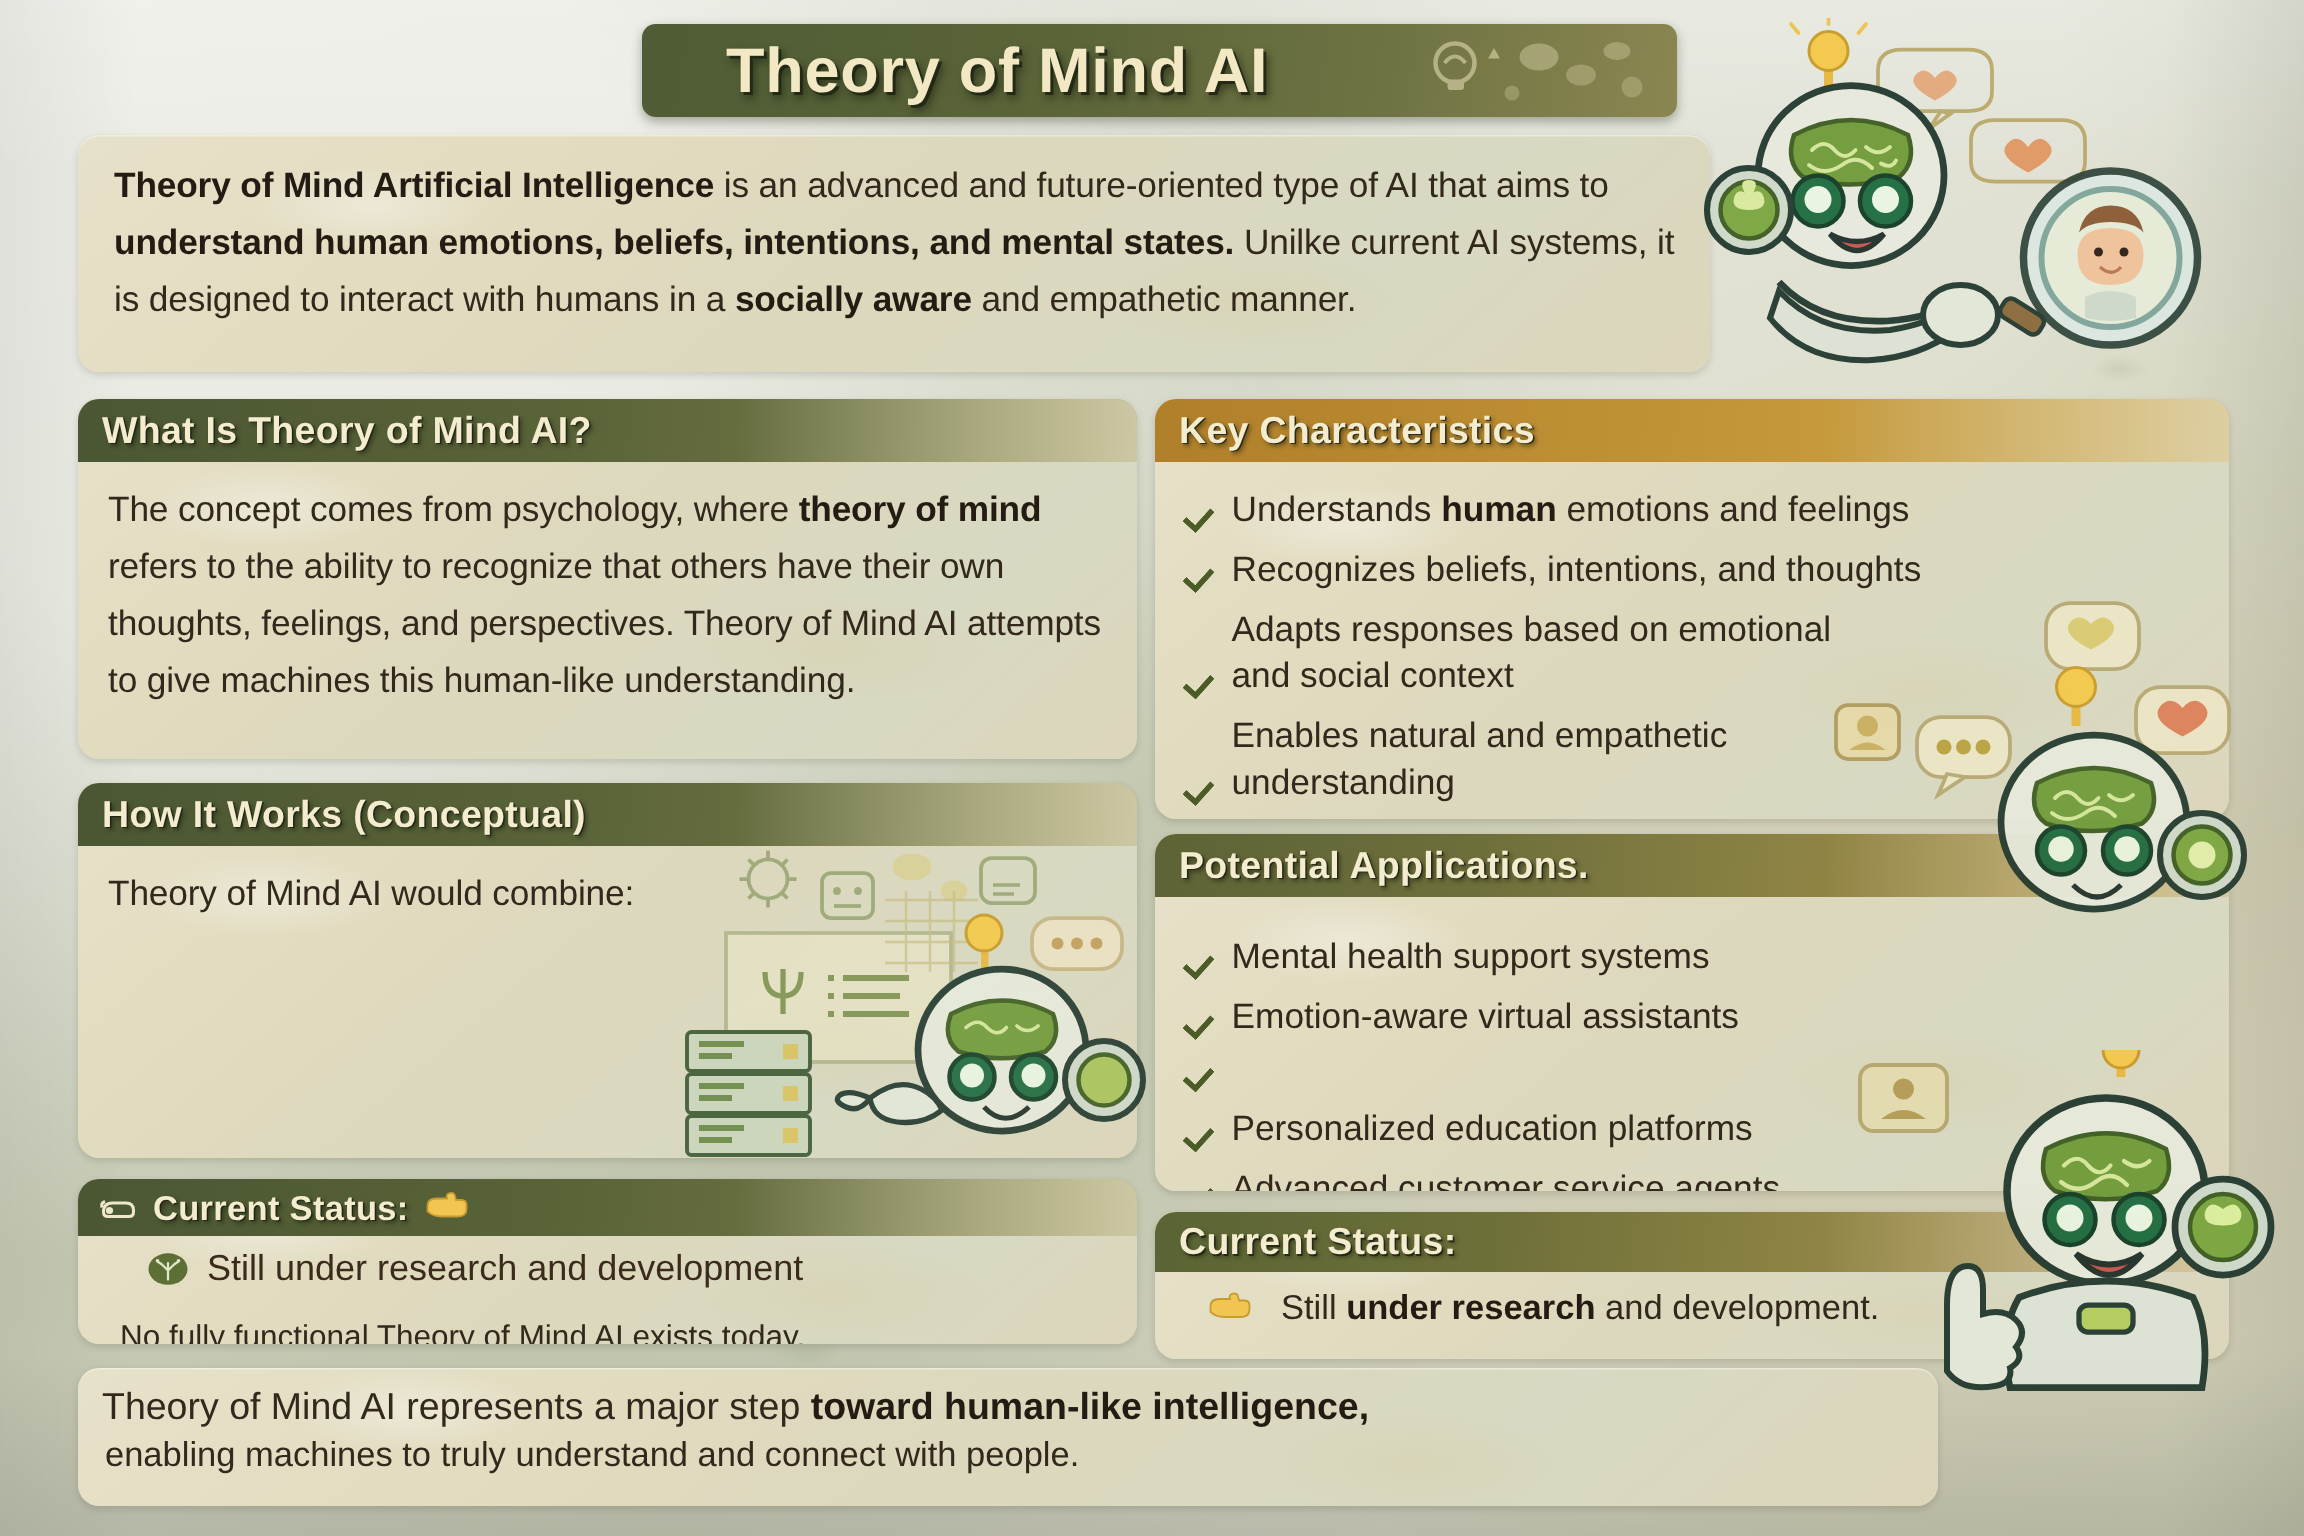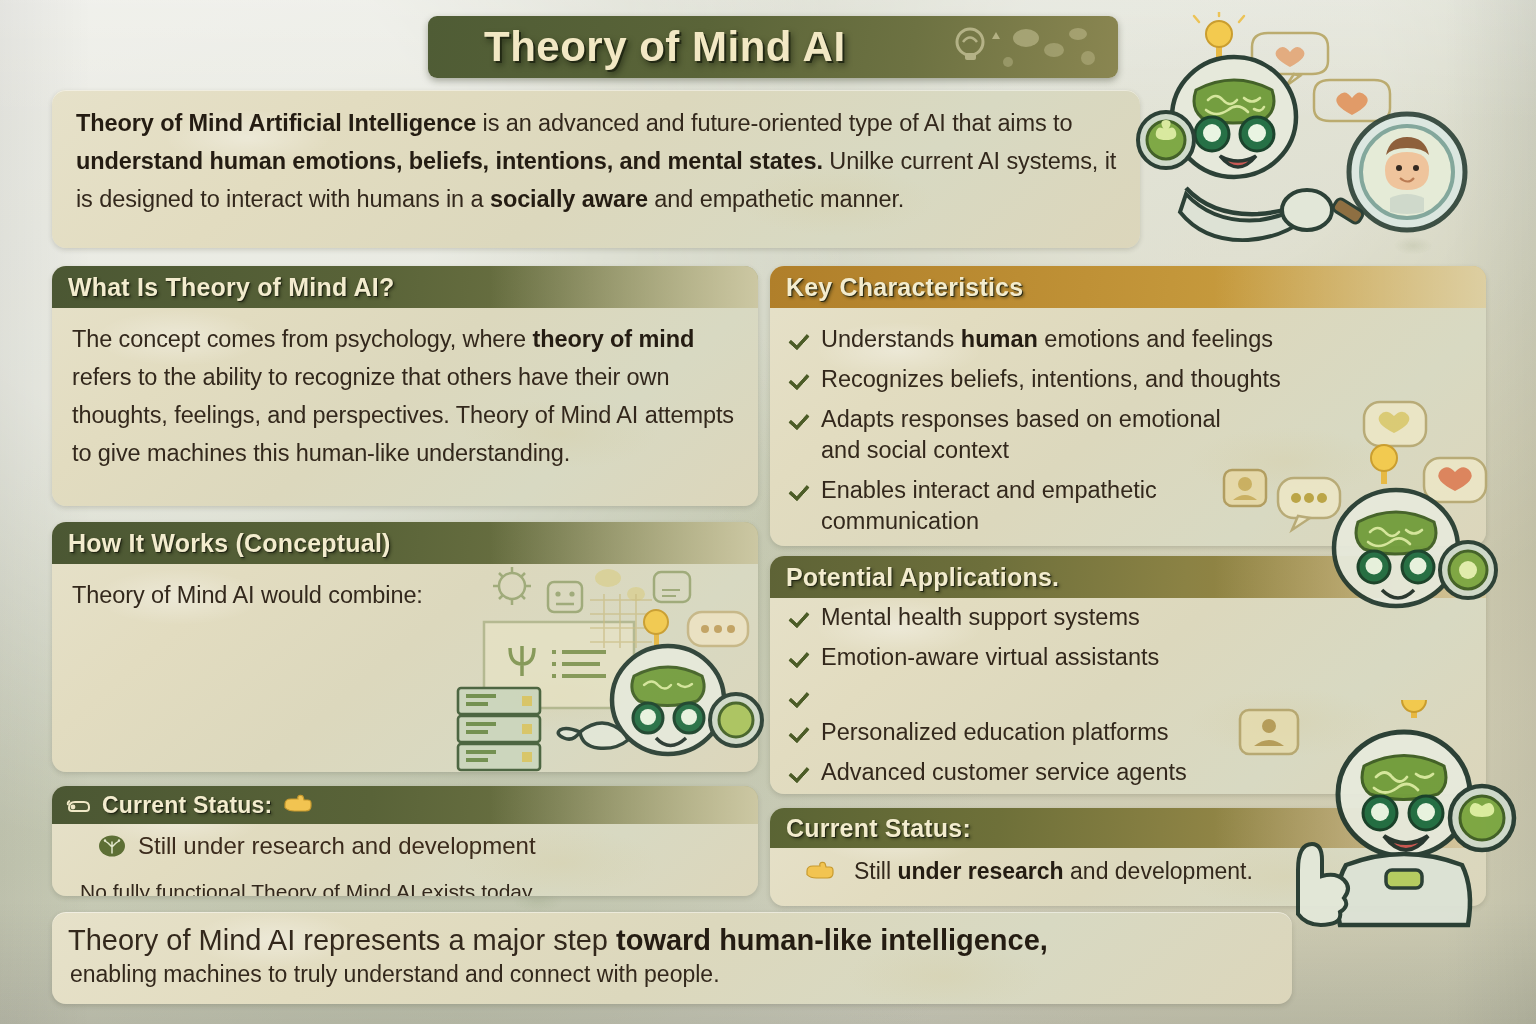--- a/index.html
+++ b/index.html
@@ -96,21 +96,21 @@
     font-size: 23.5px;
     line-height: 1.62;
     color: #33281c;
     letter-spacing: -.1px;
   }
   .para b { color: #241c12; font-weight: bold; }
 
   ul.checks { list-style: none; }
   ul.checks li {
     display: flex;
-    align-items: flex-start;
+    align-items: flex-end;
     gap: 11px;
     font-size: 23.5px;
     line-height: 1.32;
     color: #33281c;
     margin-bottom: 9px;
   }
   ul.checks li b { color: #241c12; }
   .tick {
     flex: 0 0 auto;
     width: 20px; height: 24px;
@@ -173,21 +173,21 @@
   .concl-badge {
     display:inline-block;
     background: linear-gradient(100deg,#46532f 0%, #55602f 55%, #5f6a37 100%);
     color:#f1e7c3;
     font-size:26px; font-weight:bold;
     padding: 4px 14px 6px;
     border-radius: 9px;
     text-shadow: 1px 1px 0 rgba(25,30,15,.8), 2px 2px 4px rgba(15,20,8,.5);
     white-space:nowrap;
   }
-  .concl-text { font-size: 29px; color:#33281c; line-height:1.3; }
+  .concl-text { font-size: 25px; color:#33281c; line-height:1.3; }
   .concl-text b { color:#241c12; }
   .concl-second { font-size: 23px; color:#33281c; margin-top: 1px; padding-left:2px; }
 
   
   .status-line1 {
     display:flex; align-items:center; gap:12px;
     font-size:24px; font-weight:normal; color:#3b2b1c;
     padding-left: 26px;
   }
   .status-line2 { font-size:21px; color:#33281c; margin-top:20px; padding-left:8px; }
@@ -297,31 +297,31 @@
         <li>
             <span class="tick"></span>
             <span>Recognizes beliefs, intentions, and thoughts</span>
           </li>
         <li style="max-width:470px;">
             <span class="tick"></span>
             <span>Adapts responses based on emotional and social context</span>
           </li>
         <li style="max-width:370px;">
             <span class="tick"></span>
-            <span>Enables interact and empathetic communication</span>
+            <span>Enables natural and empathetic understanding</span>
           </li>
       </ul>
     </div>
   </div>
 
   <div id="apps" class="card layer">
     <div class="bar bar-olive bar-fade">
       <span>Potential Applications.</span>
     </div>
-    <div class="body" style="padding-top:4px;">
+    <div class="body" style="padding-top:24px;">
       <ul class="checks">
         <li>
             <span class="tick"></span>
             <span>Mental health support systems</span>
           </li>
         <li>
             <span class="tick"></span>
             <span>Emotion-aware virtual assistants</span>
           </li>
         <li>

